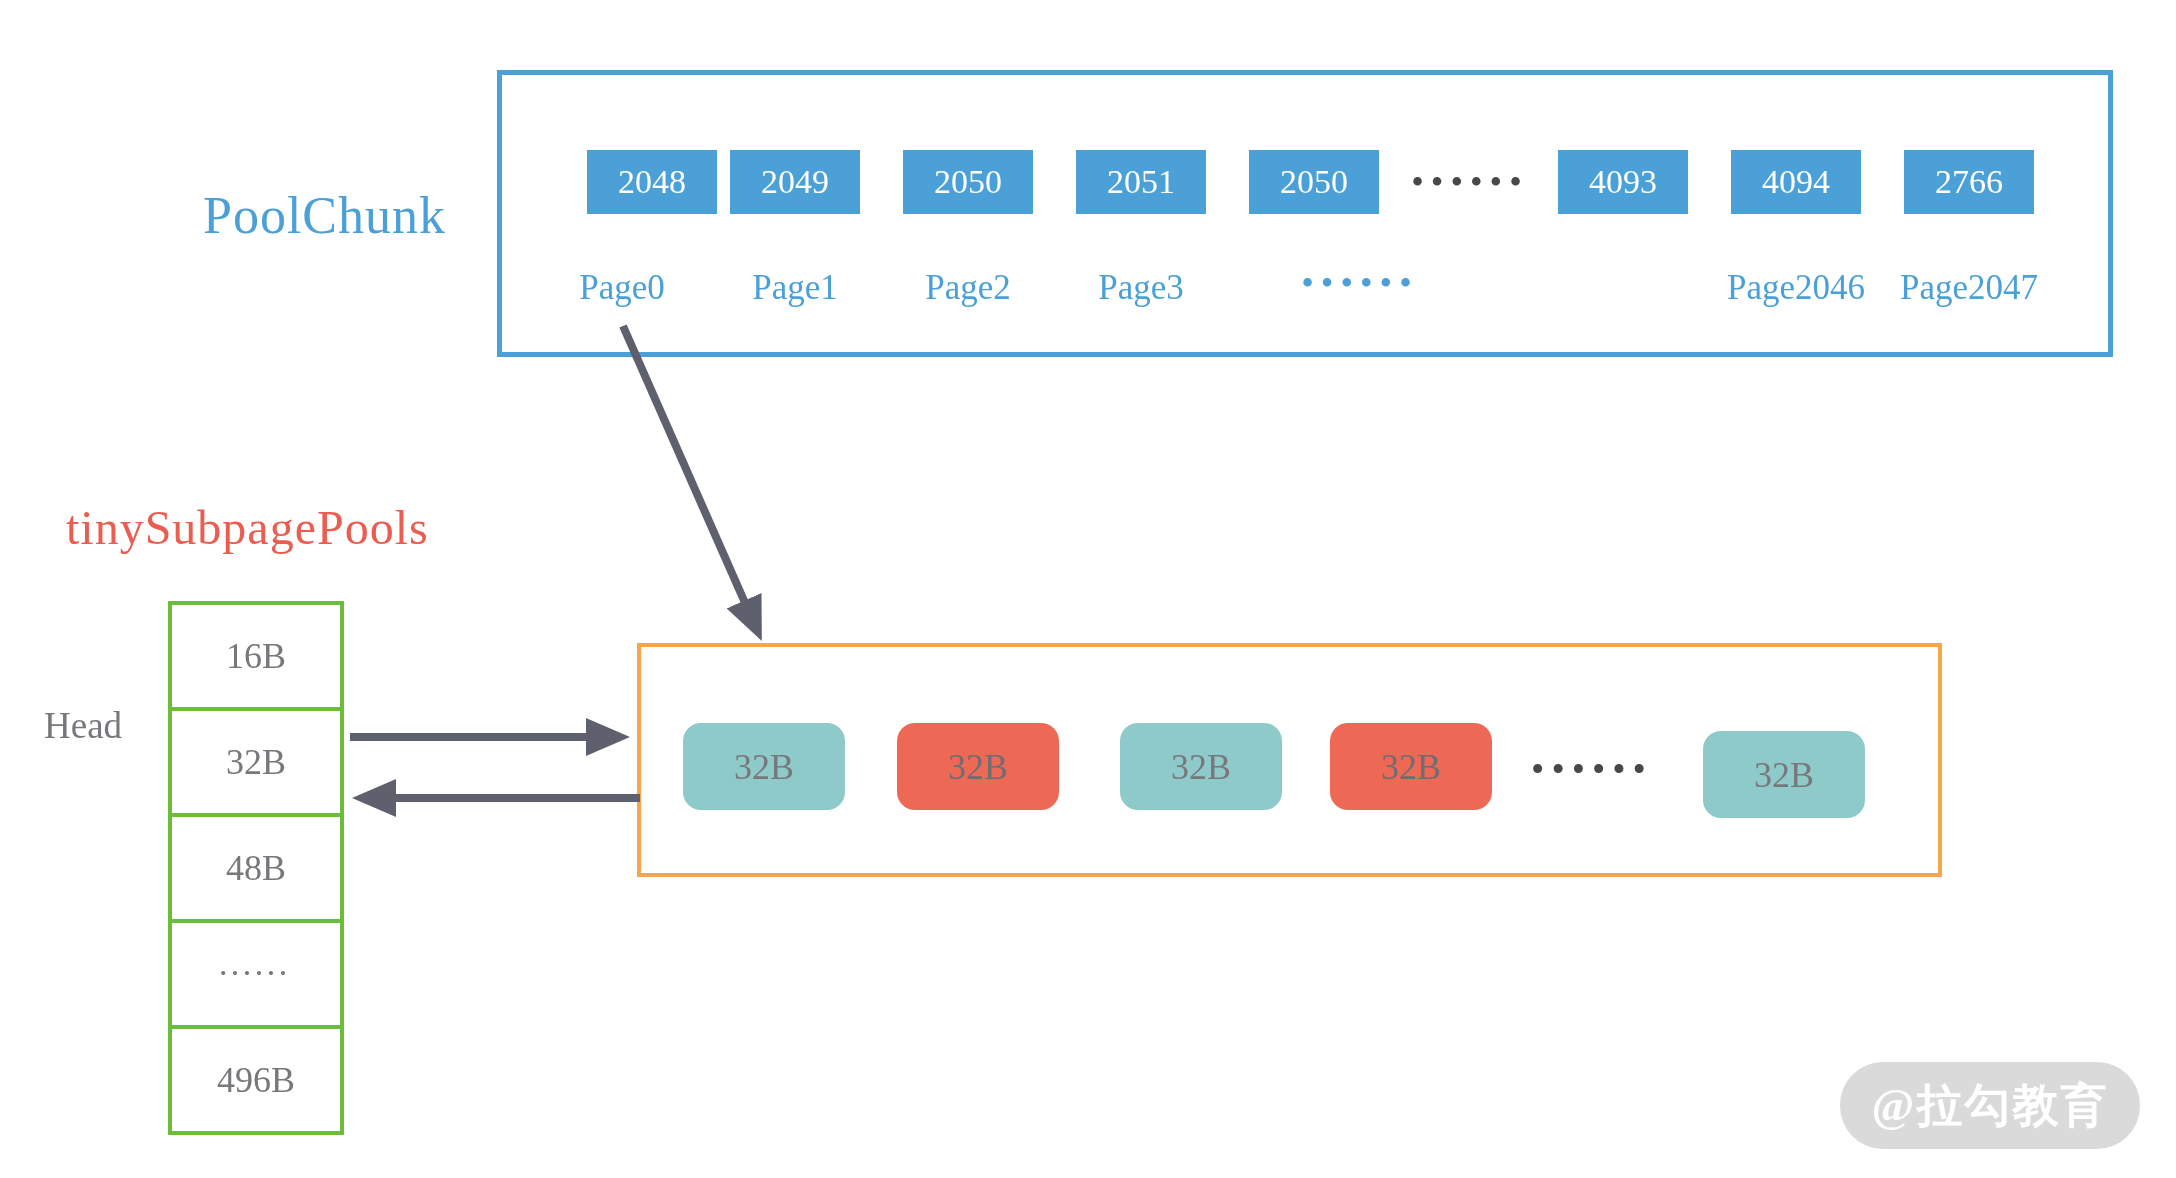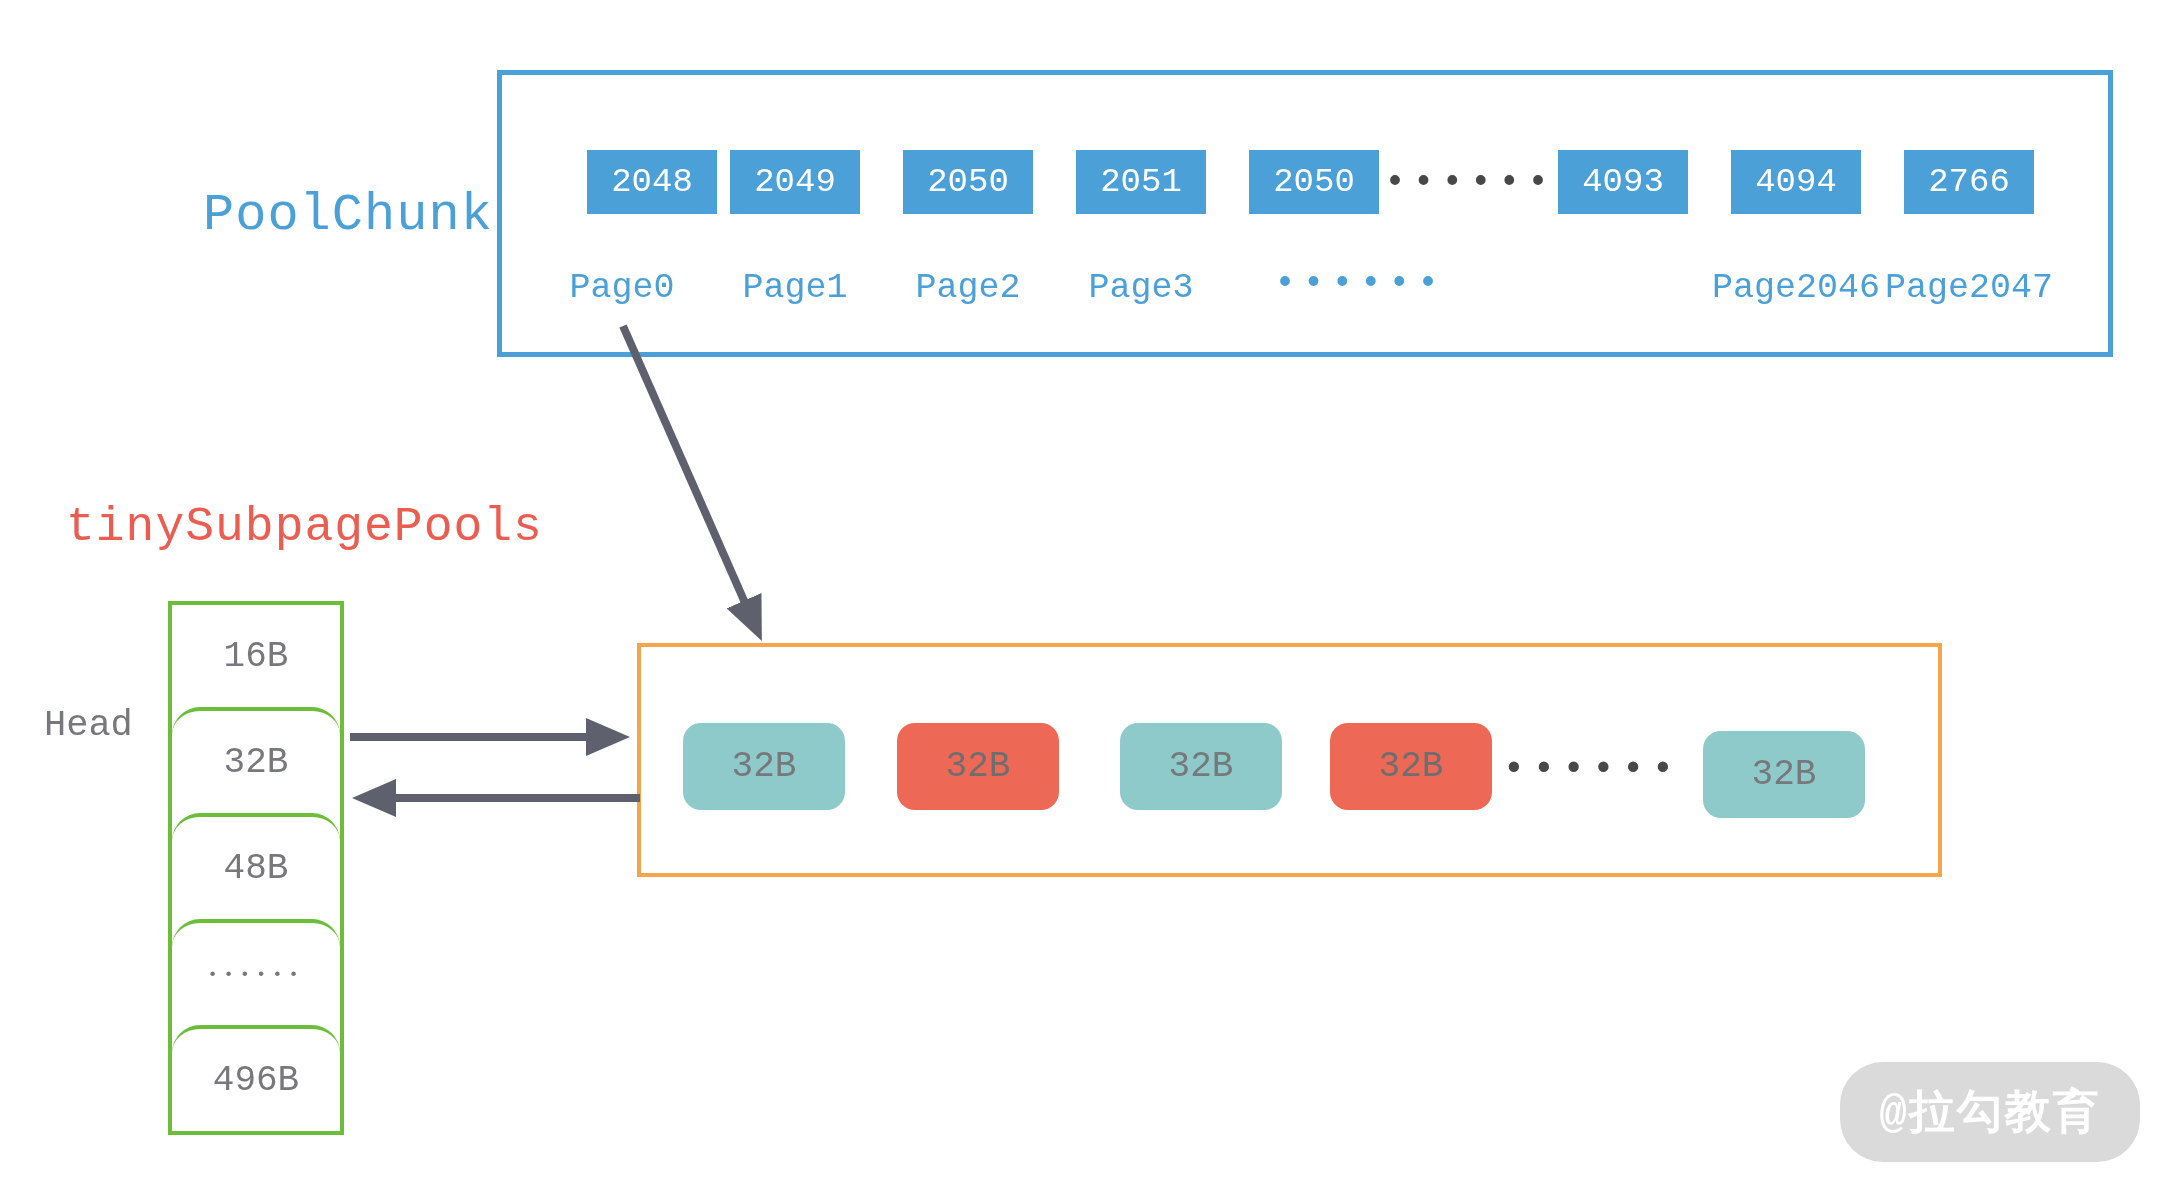--- a/index.html
+++ b/index.html
@@ -1,18 +1,18 @@
 <!DOCTYPE html>
 <html style="--blue: #4AA0D7; --green: #6CBE3A; --orange: #F5A54B; --red: #EA5D50; --redblock: #ED6955; --teal: #8FCACA; --arrow: #5E616D; --graytext: #77787B; --dots: #484848; --watermark: #DADADA;"><head>
 <meta charset="utf-8">
 <style>
   html,body{margin:0;padding:0;background:#ffffff;}
   #canvas{
     position:relative;width:2176px;height:1178px;background:#ffffff;overflow:hidden;
-    font-family:Liberation Mono, monospace;
+    font-family:Liberation Serif, serif;
   }
   
   .chunk-title{
     position:absolute;left:203px;top:186px;
     font-size:52px;color:var(--blue);letter-spacing:1px;
   }
   .chunk-box{
     position:absolute;left:497px;top:70px;width:1616px;height:287px;
     border:5px solid var(--blue);box-sizing:border-box;background:#fff;
   }
@@ -38,21 +38,21 @@
   .head-label{
     position:absolute;left:44px;top:704px;font-size:37px;color:var(--graytext);
   }
   .size-table{
     position:absolute;left:168px;top:601px;width:176px;height:534px;
     border:4px solid var(--green);box-sizing:border-box;background:#fff;
     display:flex;flex-direction:column;
   }
   .size-row{
     flex:1;display:flex;align-items:center;justify-content:center;
-    font-size:36px;color:var(--graytext);box-sizing:border-box;border-radius:28px;
+    font-size:36px;color:var(--graytext);box-sizing:border-box;
   }
   .size-row + .size-row{border-top:4px solid var(--green);}
   .size-row.dots-row{font-size:17px;letter-spacing:6px;color:var(--graytext);}
   
   .subpage-title{
     position:absolute;left:868px;top:550px;
     font-size:52px;color:var(--orange);letter-spacing:1px;
   }
   .subpage-box{
     position:absolute;left:637px;top:643px;width:1305px;height:234px;
@@ -66,21 +66,21 @@
   .sp-block.free{background:var(--teal);}
   .sp-block.used{background:var(--redblock);color:#6d6e71;}
   .sp-block.shift{top:731px;}
   .sp-ellipsis{font-size:38px;}
   
   .arrow-layer{position:absolute;left:0;top:0;width:2176px;height:1178px;pointer-events:none;}
   .arrow-line{stroke:var(--arrow);stroke-width:8;fill:none;}
   .arrow-layer .head{fill:var(--arrow);}
   
   .watermark{
-    position:absolute;left:1840px;top:1062px;width:300px;height:100px;border-radius:43px;
+    position:absolute;left:1840px;top:1062px;width:300px;height:87px;border-radius:43px;
     background:var(--watermark);display:flex;align-items:center;justify-content:center;
   }
   .watermark span{color:#ffffff;font-size:46px;font-weight:bold;letter-spacing:2px;}
 </style>
 </head>
 <body>
 
 <div id="canvas">
 
   <div class="chunk-title">PoolChunk</div>

